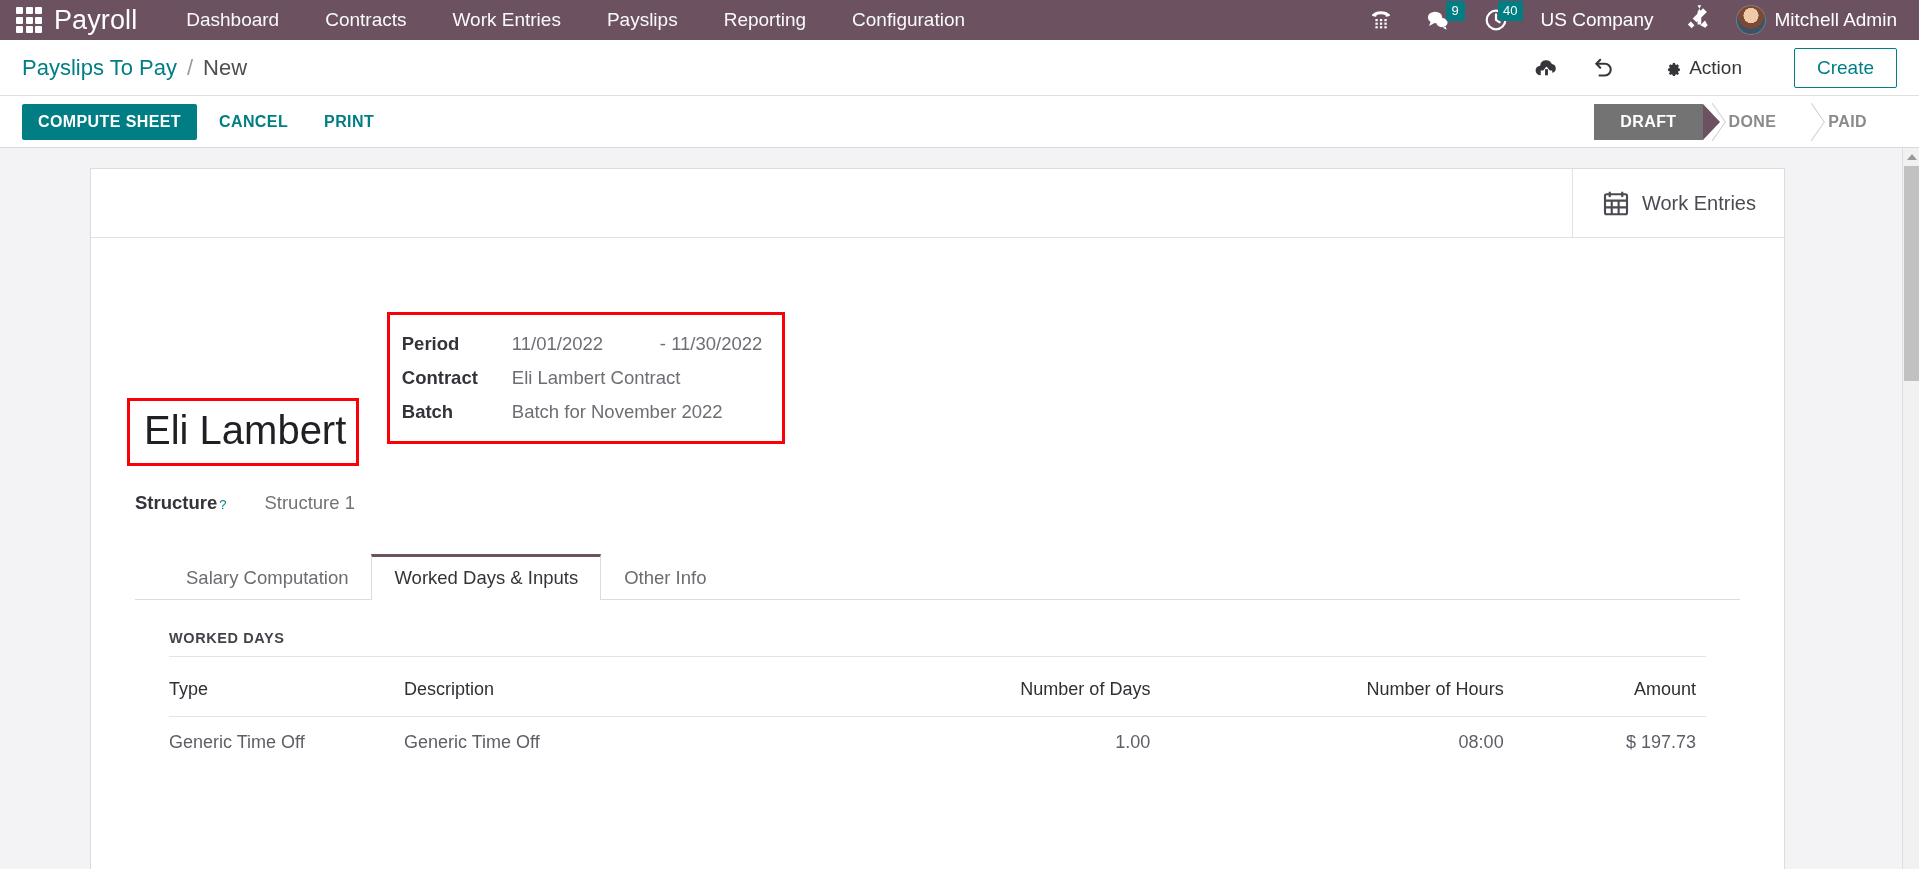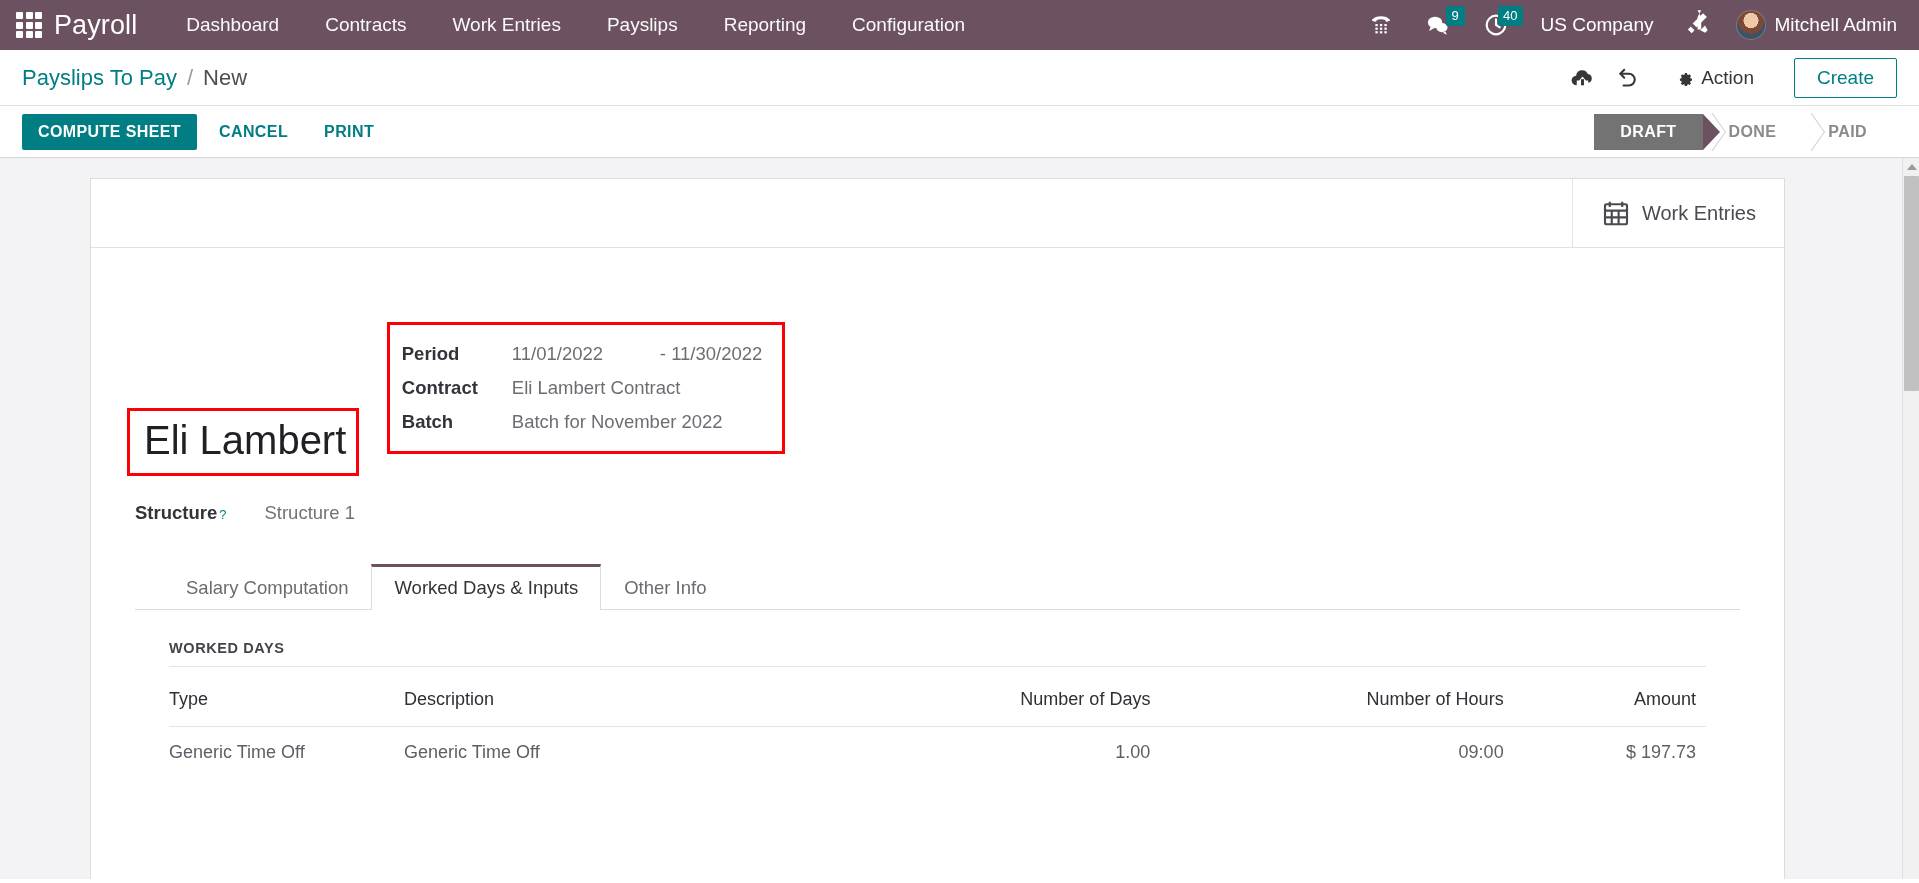--- a/index.html
+++ b/index.html
@@ -5,21 +5,21 @@
   * { box-sizing: border-box; margin: 0; padding: 0; }
   html, body {
     width: 1919px; height: 883px;
     overflow: hidden;
     font-family: "Liberation Sans", sans-serif;
     background: #ffffff;
   }
 
   
   .navbar {
-    height: 50px;
+    height: 40px;
     background: #6C5160;
     display: flex;
     align-items: center;
     padding: 0 18px 0 10px;
     color: #ffffff;
   }
   .apps-grid {
     width: 26px; height: 26px;
     display: grid;
     grid-template-columns: repeat(3, 1fr);
@@ -99,21 +99,21 @@
   }
   .crumb-root {
     font-size: 22px;
     color: #017E84;
     cursor: pointer;
     white-space: nowrap;
   }
   .crumb-sep { font-size: 22px; color: #9b9b9b; margin: 0 10px; }
   .crumb-active { font-size: 22px; color: #4f4f4f; white-space: nowrap; }
   .cp-spacer { flex: 1; }
-  .cp-right { display: flex; align-items: center; gap: 0; }
+  .cp-right { display: flex; align-items: center; gap: 12px; }
   .cp-iconbtn {
     display: flex; align-items: center; justify-content: center;
     width: 46px; height: 36px;
     color: #36353a;
     cursor: pointer;
   }
   .cp-action {
     display: flex; align-items: center; gap: 7px;
     font-size: 19px; color: #36353a;
     padding: 6px 18px 6px 14px;
@@ -591,21 +591,21 @@
                   <th class="num">Number of Days</th>
                   <th class="num">Number of Hours</th>
                   <th class="num">Amount</th>
                 </tr>
               </thead>
               <tbody>
                 <tr>
                   <td>Generic Time Off</td>
                   <td>Generic Time Off</td>
                   <td class="num">1.00</td>
-                  <td class="num">09:00</td>
+                  <td class="num">08:00</td>
                   <td class="num">$ 197.73</td>
                 </tr>
               </tbody>
             </table>
           </div>
         </div>
 
       </div>
     </div>
   </div>

